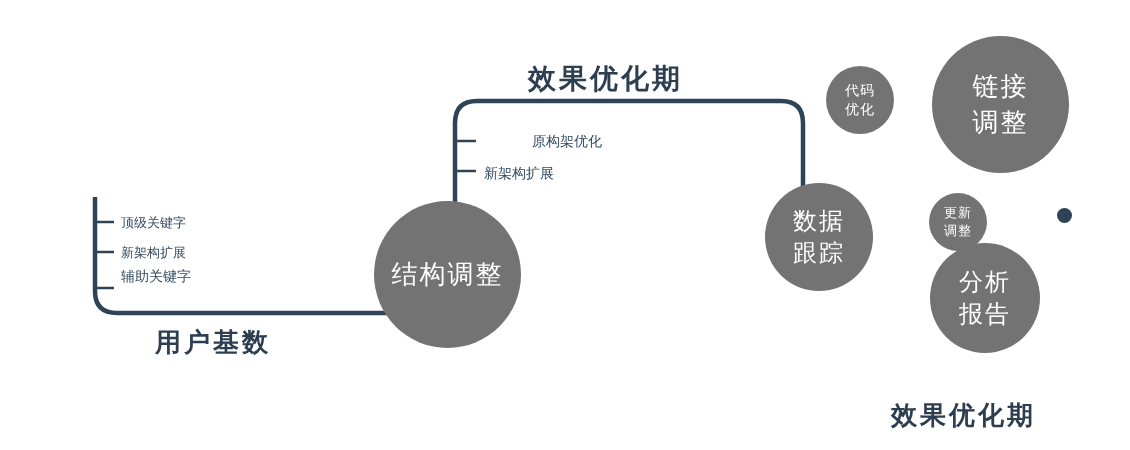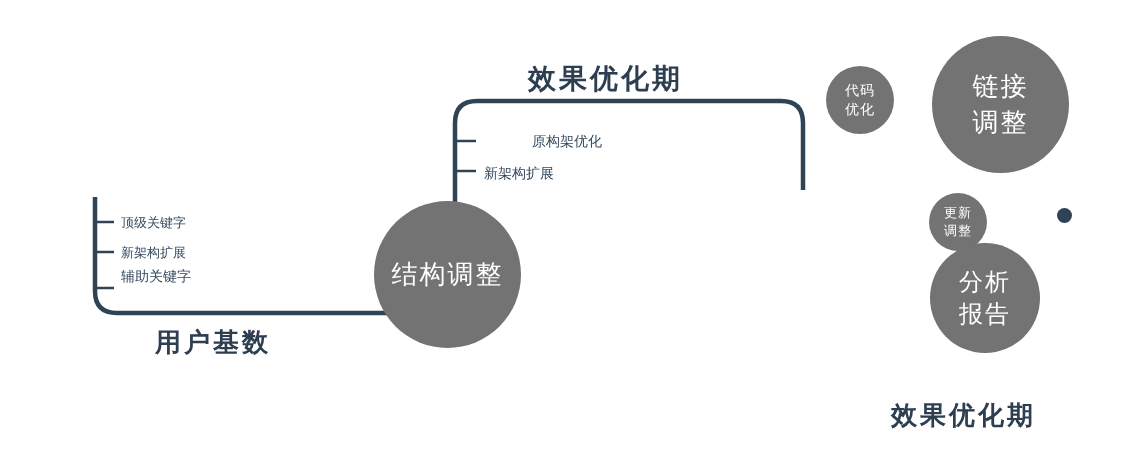--- a/index.html
+++ b/index.html
@@ -74,20 +74,24 @@
     <path class="tick" d="M 95 288 H 114"></path>
     <path class="tick" d="M 455 141 H 476"></path>
     <path class="tick" d="M 455 171 H 476"></path>
   </svg>
 
 
   <div class="circle" style="left:374px; top:201px; width:147px; height:147px; font-size:26px;">
     <span>结构调整</span>
   </div>
 
+  <div class="circle" style="left:765px; top:183px; width:108px; height:108px; font-size:24px;">
+    <span>数据</span>
+    <span>跟踪</span>
+  </div>
 
   <div class="circle" style="left:826px; top:66px; width:68px; height:68px; font-size:14px; letter-spacing:1px;">
     <span>代码</span>
     <span>优化</span>
   </div>
 
   <div class="circle" style="left:932px; top:36px; width:137px; height:137px; font-size:26px;">
     <span>链接</span>
     <span>调整</span>
   </div>

